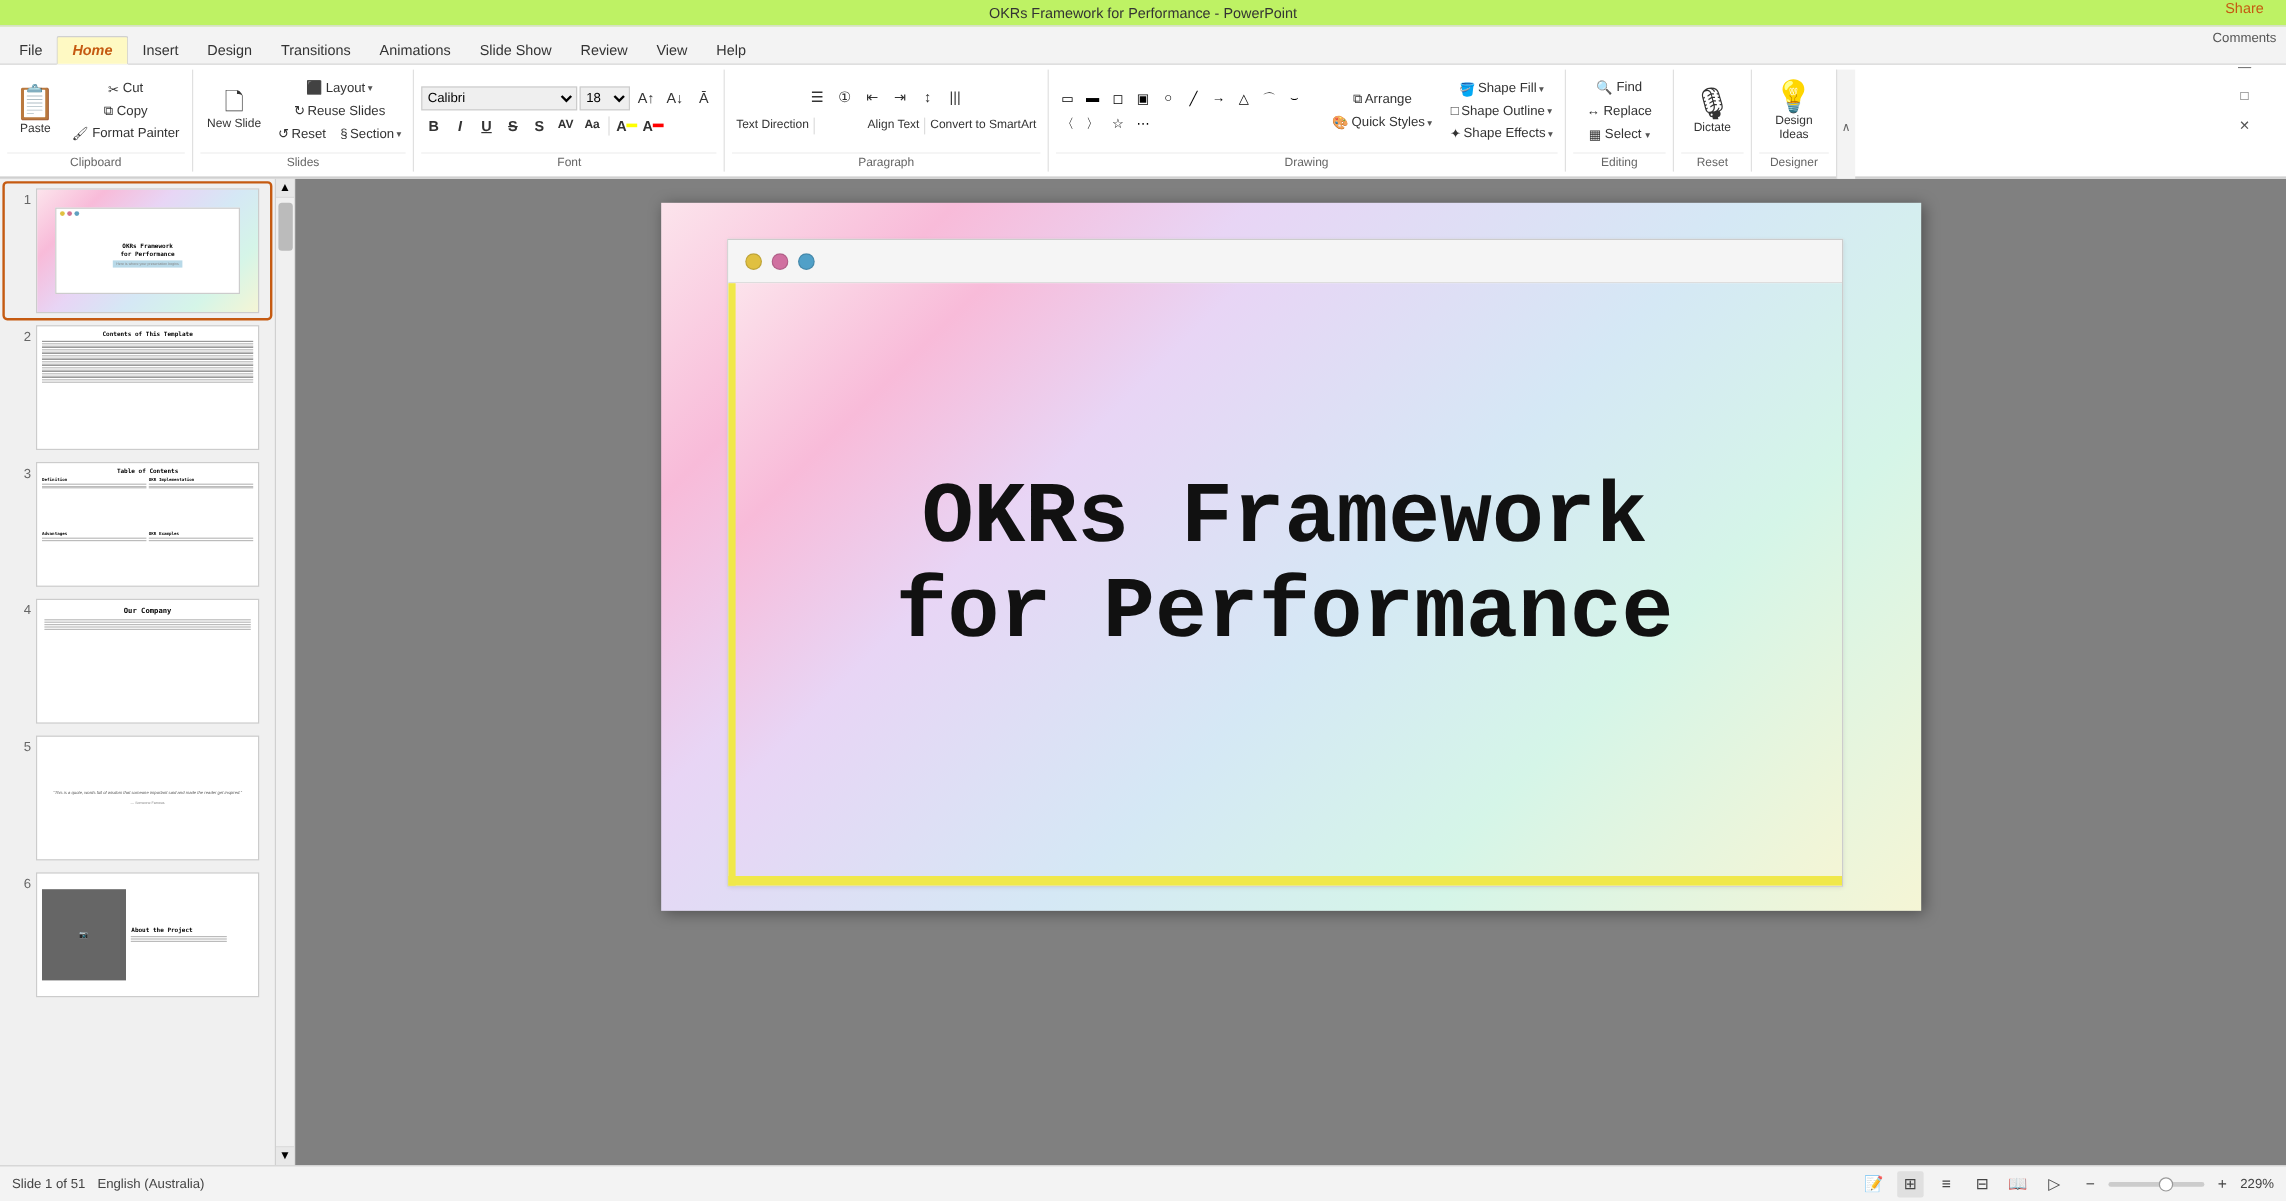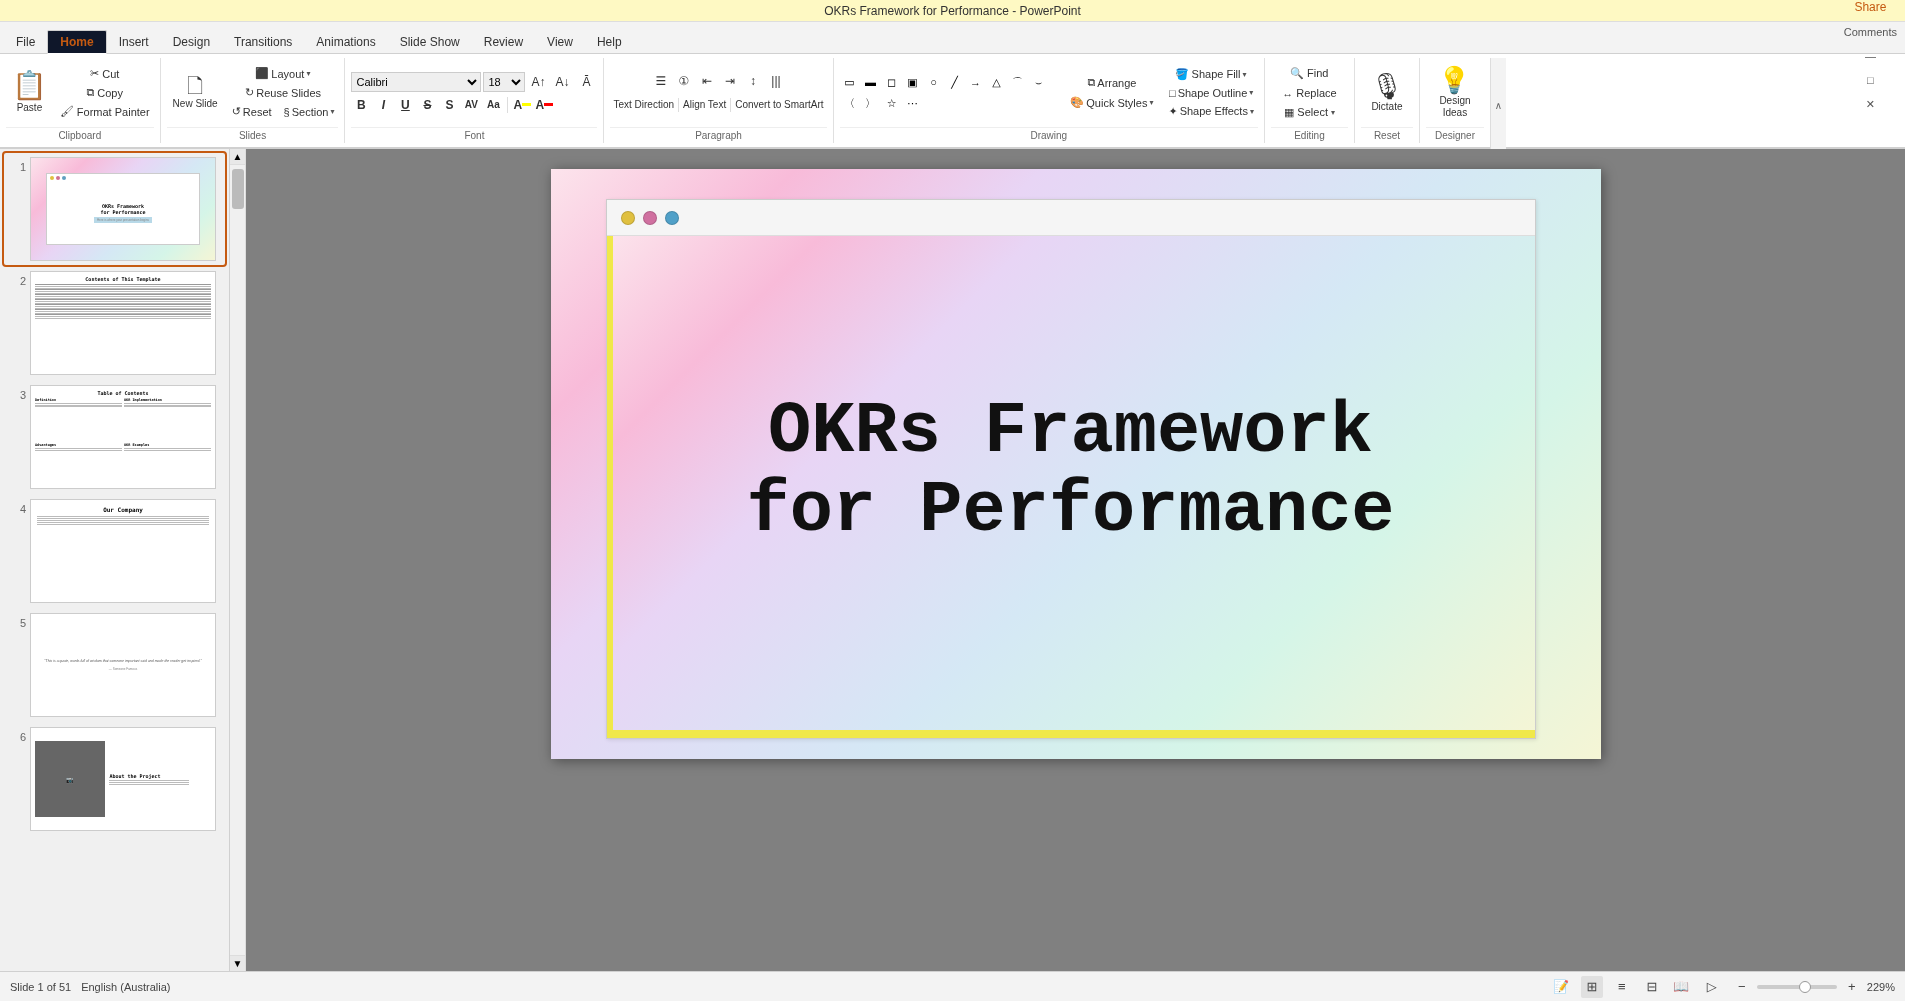--- a/index.html
+++ b/index.html
@@ -1,26 +1,26 @@
 <!DOCTYPE html>
 <html><head>
   <meta charset="utf-8">
   <style>
     * { box-sizing: border-box; margin: 0; padding: 0; }
     body { font-family: 'Segoe UI', Arial, sans-serif; background: #f0f0f0; width: 1905px; height: 1001px; overflow: hidden; display: flex; flex-direction: column; }
 
     
-    .title-bar { height: 22px; background: #fef9c3; display: flex; align-items: center; justify-content: center; font-size: 12px; color: #333; border-bottom: 1px solid #ddd; position: relative; }
+    .title-bar { height: 22px; background: #bef264; display: flex; align-items: center; justify-content: center; font-size: 12px; color: #333; border-bottom: 1px solid #ddd; position: relative; }
     .title-bar-right { position: absolute; right: 8px; top: 0; height: 100%; display: flex; align-items: center; gap: 12px; flex-direction: column; }
     .title-bar-btn { font-size: 11px; color: #555; cursor: pointer; }
 
     
     .ribbon-tabs { height: 32px; background: #f3f3f3; display: flex; align-items: flex-end; padding-left: 4px; border-bottom: 1px solid #d0d0d0; }
     .ribbon-tab { padding: 4px 12px; font-size: 12px; cursor: pointer; border-radius: 2px 2px 0 0; color: #333; }
-    .ribbon-tab.active { background: #0f172a; border: 1px solid #d0d0d0; border-bottom: 1px solid white; color: #c55a11; font-weight: 600; margin-bottom: -1px; }
+    .ribbon-tab.active { background: #fef9c3; border: 1px solid #d0d0d0; border-bottom: 1px solid white; color: #c55a11; font-weight: 600; margin-bottom: -1px; font-style: italic; }
 
     
     .ribbon { height: 95px; background: white; border-bottom: 2px solid #d0d0d0; display: flex; align-items: stretch; padding: 4px 0; }
     .ribbon-group { display: flex; flex-direction: column; border-right: 1px solid #e0e0e0; padding: 0 6px; min-width: fit-content; }
     .ribbon-group-content { display: flex; align-items: center; flex: 1; gap: 3px; }
     .ribbon-group-label { font-size: 10px; color: #666; text-align: center; padding: 2px 0; border-top: 1px solid #eee; margin-top: auto; }
     .ribbon-btn { display: flex; flex-direction: column; align-items: center; justify-content: center; padding: 3px 6px; cursor: pointer; border-radius: 3px; min-width: 38px; font-size: 10px; color: #333; gap: 2px; }
     .ribbon-btn .icon { font-size: 20px; line-height: 1; }
     .ribbon-btn .label { font-size: 10px; white-space: nowrap; }
     .ribbon-btn-small { display: flex; flex-direction: column; align-items: center; justify-content: center; padding: 2px 4px; cursor: pointer; border-radius: 2px; font-size: 10px; color: #333; min-width: 28px; }
@@ -254,21 +254,21 @@
         <div class="icon-btn">☰</div>
         <div class="icon-btn">①</div>
         <div class="icon-btn">⇤</div>
         <div class="icon-btn">⇥</div>
         <div class="icon-btn">↕</div>
         <div class="icon-btn">|||</div>
       </div>
       <div class="font-row" style="gap:1px;">
         <div class="icon-btn" style="width:auto;padding:0 3px;font-size:10px;">Text Direction</div>
         <div style="width:1px;height:14px;background:#ddd;"></div>
-        <div class="icon-btn" style="width:auto;padding:0 3px;font-size:10px;">Align Text</div>
+        <div class="icon-btn" style="width:auto;padding:0 3px;font-size:10px;margin-left:40px;">Align Text</div>
         <div style="width:1px;height:14px;background:#ddd;"></div>
         <div class="icon-btn" style="width:auto;padding:0 3px;font-size:10px;">Convert to SmartArt</div>
       </div>
     </div>
     <div class="ribbon-group-label">Paragraph</div>
   </div>
 
   <div class="ribbon-group" style="min-width:250px;">
     <div class="ribbon-group-content">
       <div class="drawing-tools">

